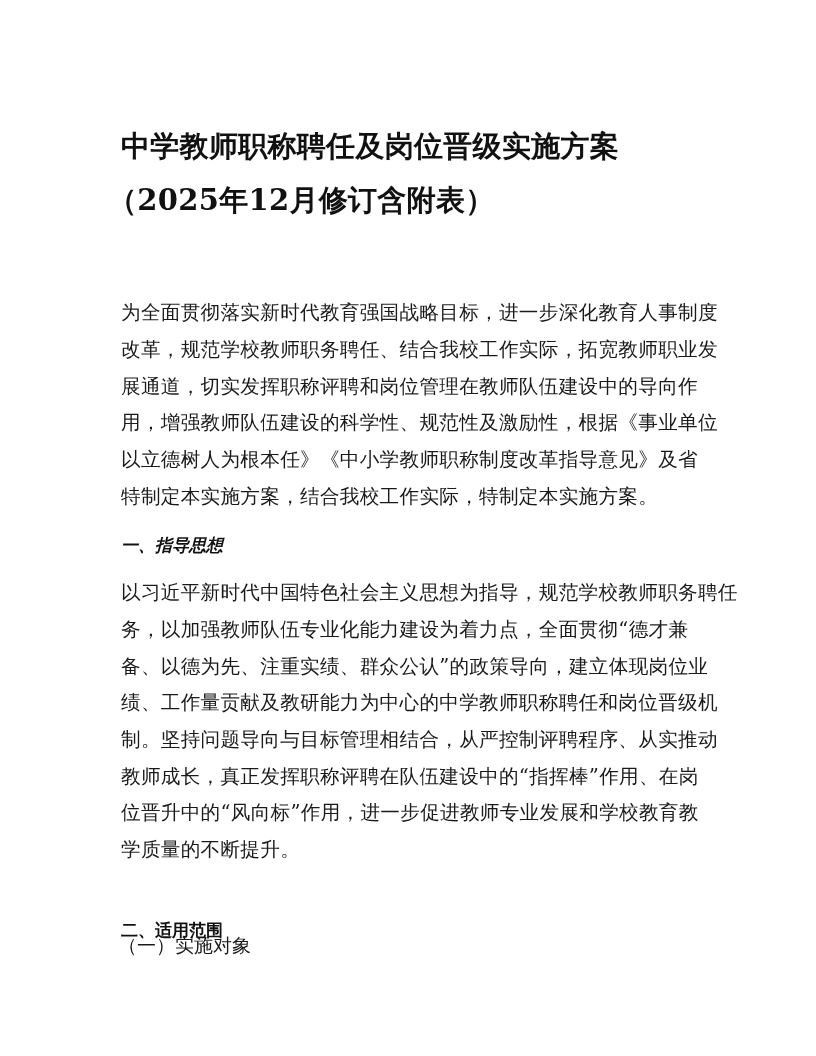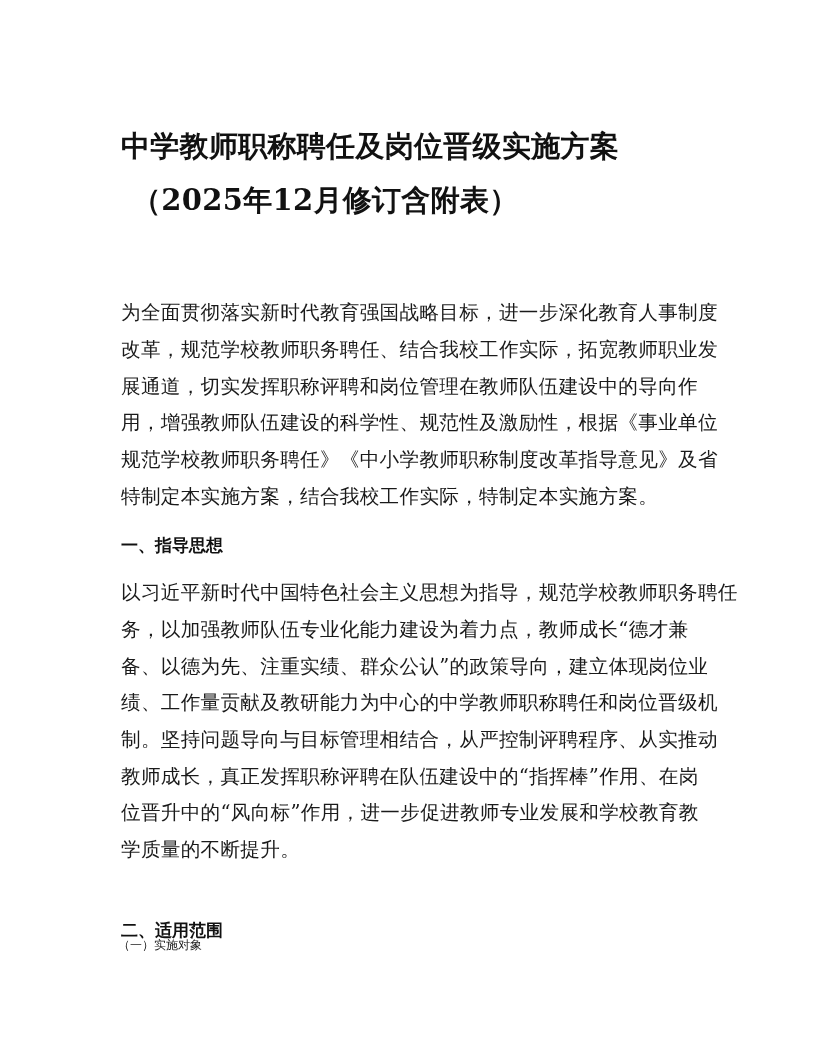--- a/index.html
+++ b/index.html
@@ -2,44 +2,44 @@
 <html><head>
 <meta charset="utf-8">
 <style>
   html, body { margin: 0; padding: 0; background: #ffffff; }
   body { width: 816px; height: 1056px; position: relative; overflow: hidden; }
   .page { position: absolute; left: 0; top: 0; width: 816px; height: 1056px; background: #ffffff; }
   .line { position: absolute; left: 121px; white-space: nowrap; color: #111111; }
   .title { font-family: "DejaVu Serif", "Liberation Serif", serif; font-weight: bold; font-size: 29px; line-height: 36px; letter-spacing: 0.3px; }
   .body { font-family: "DejaVu Serif", "Liberation Serif", serif; font-size: 19.6px; line-height: 26px; letter-spacing: 0.3px; color: #1a1a1a; }
   .heading { font-family: "DejaVu Sans", "Liberation Sans", sans-serif; font-weight: bold; font-size: 17px; line-height: 24px; color: #111111; }
-  .sub { font-family: "DejaVu Serif", "Liberation Serif", serif; font-size: 12px; line-height: 24px; color: #1a1a1a; }
+  .sub { font-family: "DejaVu Serif", "Liberation Serif", serif; font-size: 19px; line-height: 24px; color: #1a1a1a; }
 </style>
 </head>
 <body>
 
 <div class="page">
 
   <div class="line title" style="top:128px;">中学教师职称聘任及岗位晋级实施方案</div>
-  <div class="line title" style="top:182px;left:132px;">（2025年12月修订含附表）</div>
+  <div class="line title" style="top:182px;left:108px;">（2025年12月修订含附表）</div>
 
   <div>
     <div class="line body" style="top:300px;text-align:right;">为全面贯彻落实新时代教育强国战略目标，进一步深化教育人事制度</div>
     <div class="line body" style="top:337px;">改革，规范学校教师职务聘任、结合我校工作实际，拓宽教师职业发</div>
     <div class="line body" style="top:374px;">展通道，切实发挥职称评聘和岗位管理在教师队伍建设中的导向作</div>
     <div class="line body" style="top:410px;">用，增强教师队伍建设的科学性、规范性及激励性，根据《事业单位</div>
-    <div class="line body" style="top:447px;">规范学校教师职务聘任》《中小学教师职称制度改革指导意见》及省</div>
+    <div class="line body" style="top:447px;">以立德树人为根本任》《中小学教师职称制度改革指导意见》及省</div>
     <div class="line body" style="top:484px;">特制定本实施方案，结合我校工作实际，特制定本实施方案。</div>
   </div>
 
-  <div class="line heading" style="top:533px;">一、指导思想</div>
+  <div class="line heading" style="top:533px;font-style:italic;">一、指导思想</div>
 
   <div>
     <div class="line body" style="top:580px;">以习近平新时代中国特色社会主义思想为指导，规范学校教师职务聘任</div>
-    <div class="line body" style="top:617px;">务，以加强教师队伍专业化能力建设为着力点，教师成长“德才兼</div>
+    <div class="line body" style="top:617px;">务，以加强教师队伍专业化能力建设为着力点，全面贯彻“德才兼</div>
     <div class="line body" style="top:654px;">备、以德为先、注重实绩、群众公认”的政策导向，建立体现岗位业</div>
     <div class="line body" style="top:690px;">绩、工作量贡献及教研能力为中心的中学教师职称聘任和岗位晋级机</div>
     <div class="line body" style="top:727px;">制。坚持问题导向与目标管理相结合，从严控制评聘程序、从实推动</div>
     <div class="line body" style="top:764px;">教师成长，真正发挥职称评聘在队伍建设中的“指挥棒”作用、在岗</div>
     <div class="line body" style="top:800px;">位晋升中的“风向标”作用，进一步促进教师专业发展和学校教育教</div>
     <div class="line body" style="top:837px;">学质量的不断提升。</div>
   </div>
 
   <div class="line heading" style="top:918px;">二、适用范围</div>
   <div class="line sub" style="top:933px;left:118px;">（一）实施对象</div>

